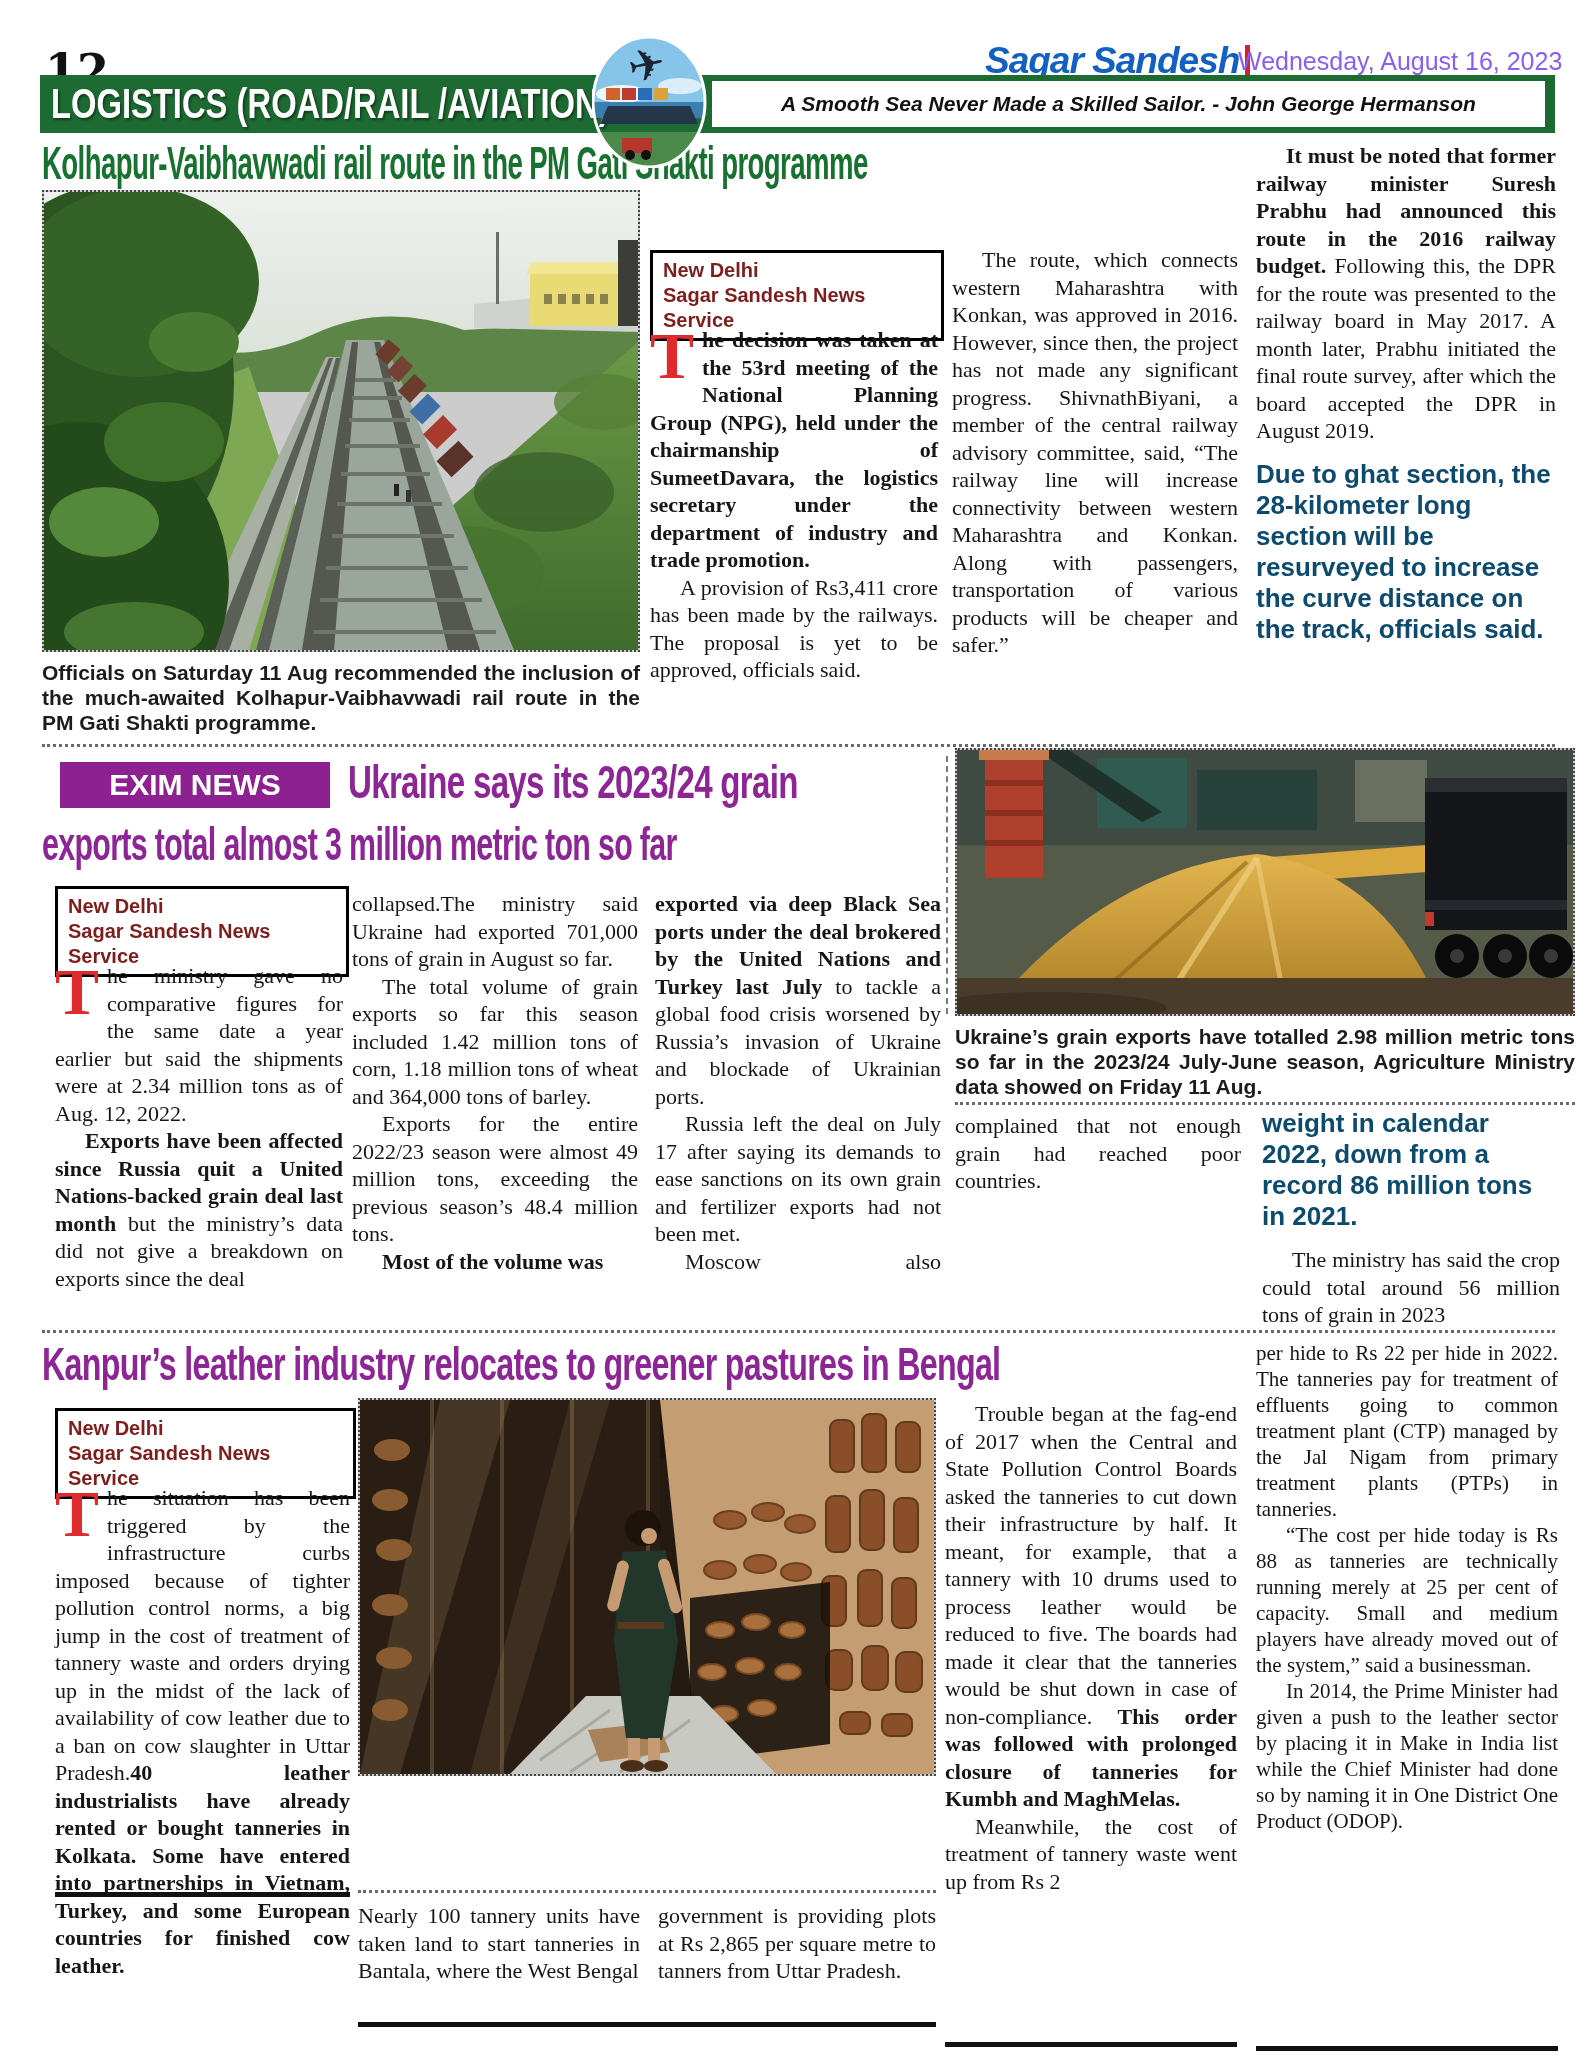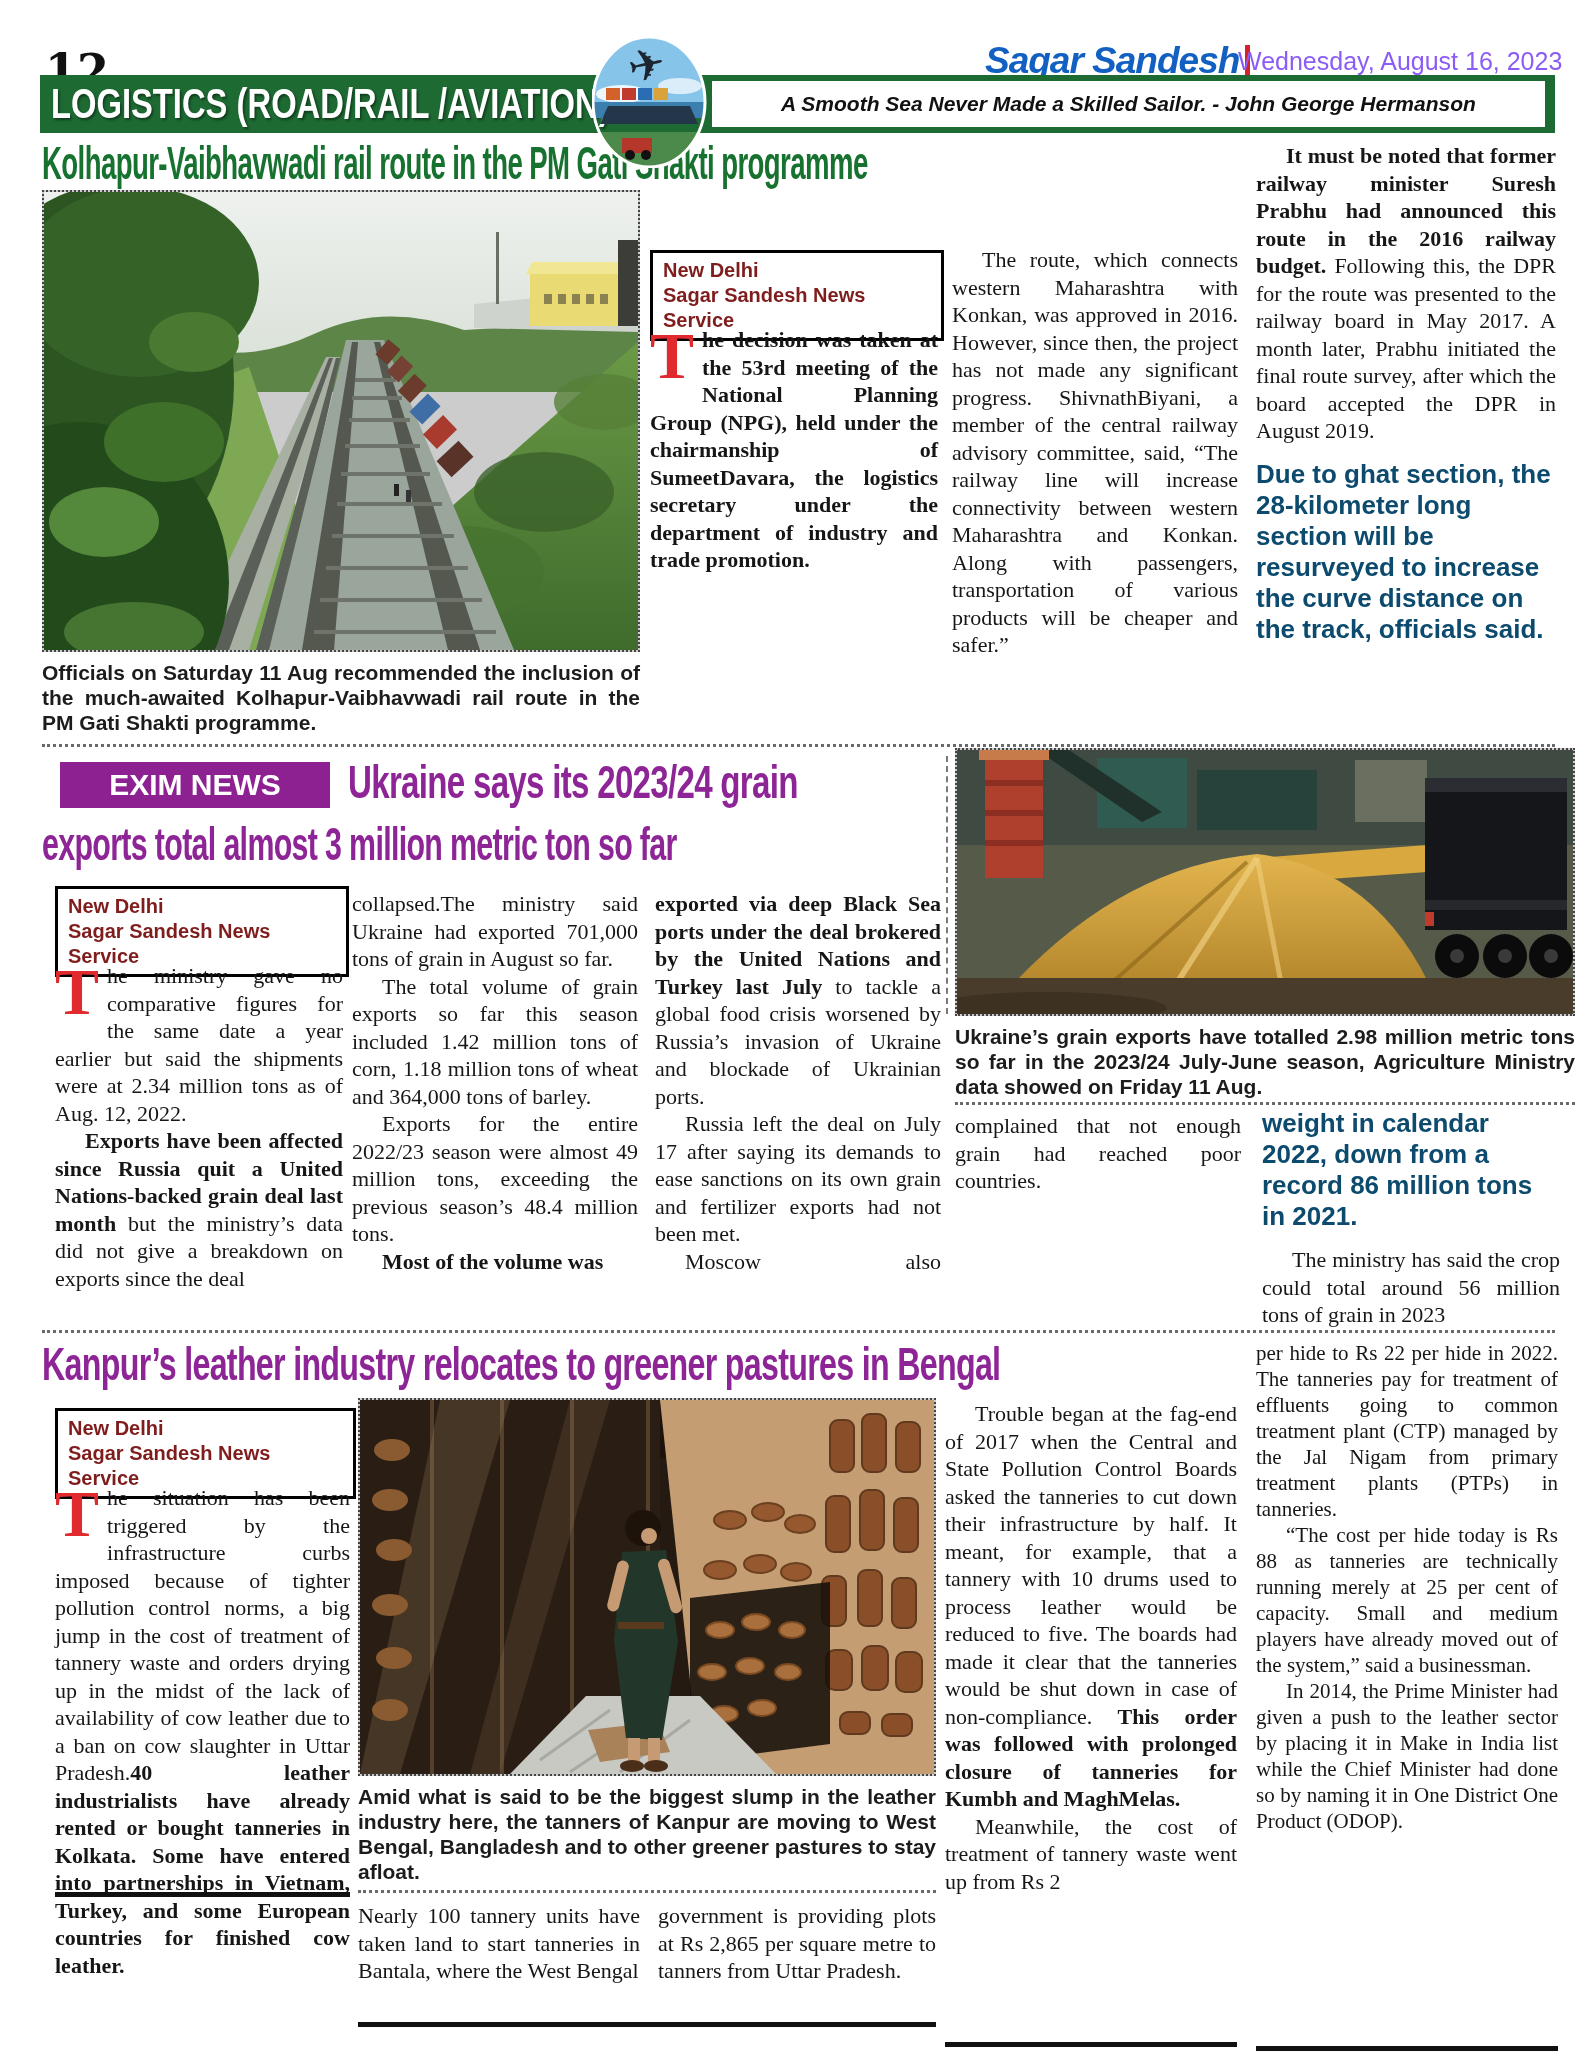--- a/index.html
+++ b/index.html
@@ -160,20 +160,21 @@
     </svg>
   </div>
   <div class="abs caption" style="left:42px;top:660px;width:598px;">Officials on Saturday 11 Aug recommended the inclusion of the much-awaited Kolhapur-Vaibhavwadi rail route in the PM Gati Shakti programme.</div>
 
   <div class="abs byline-box" style="left:650px;top:250px;width:268px;">
     <div>New Delhi</div>
     <div>Sagar Sandesh News Service</div>
   </div>
   <div class="abs bt" style="left:650px;top:326px;width:288px;">
     <p class="first"><span class="dc">T</span><span class="b">he decision was taken at the 53rd meeting of the National Planning Group (NPG), held under the chairmanship of SumeetDavara, the logistics secretary under the department of industry and trade promotion.</span></p>
+    <p>A provision of Rs3,411 crore has been made by the railways. The proposal is yet to be approved, officials said.</p>
   </div>
 
   <div class="abs bt" style="left:952px;top:246px;width:286px;">
     <p>The route, which connects western Maharashtra with Konkan, was approved in 2016. However, since then, the project has not made any significant progress. ShivnathBiyani, a member of the central railway advisory committee, said, “The railway line will increase connectivity between western Maharashtra and Konkan. Along with passengers, transportation of various products will be cheaper and safer.”</p>
   </div>
 
   <div class="abs bt" style="left:1256px;top:142px;width:300px;">
     <p class="first" style="text-indent:30px;"><span class="b">It must be noted that former railway minister Suresh Prabhu had announced this route in the 2016 railway budget.</span> <span>Following this, the DPR for the route was presented to the railway board in May 2017. A month later, Prabhu initiated the final route survey, after which the board accepted the DPR in August 2019.</span></p>
     <div class="callout" style="margin-top:14px;">Due to ghat section, the 28-kilometer long section will be resurveyed to increase the curve distance on the track, officials said.</div>
   </div>
@@ -352,21 +353,20 @@
       <polygon points="262,152 306,150 318,242 302,340 266,338 254,240" fill="#22372a"></polygon>
       <rect x="252" y="160" width="12" height="52" rx="6" fill="#c69b74" transform="rotate(14 258 186)"></rect>
       <rect x="304" y="158" width="12" height="56" rx="6" fill="#c69b74" transform="rotate(-16 310 186)"></rect>
       <rect x="258" y="222" width="46" height="7" fill="#5a3a1e"></rect>
       <rect x="268" y="338" width="12" height="26" fill="#c69b74"></rect>
         <rect x="288" y="338" width="12" height="26" fill="#c69b74"></rect>
       <ellipse cx="272" cy="366" rx="12" ry="6" fill="#4a2e18"></ellipse>
         <ellipse cx="296" cy="366" rx="12" ry="6" fill="#4a2e18"></ellipse>
     </svg>
   </div>
-  <div class="abs caption" style="left:358px;top:1784px;width:578px;">Amid what is said to be the biggest slump in the leather industry here, the tanners of Kanpur are moving to West Bengal, Bangladesh and to other greener pastures to stay afloat.</div>
   <div class="abs hrule" style="left:358px;top:1890px;width:578px;"></div>
 
   <div class="abs bt" style="left:358px;top:1902px;width:282px;">
     <p class="first">Nearly 100 tannery units have taken land to start tanneries in Bantala, where the West Bengal</p>
   </div>
   <div class="abs bt" style="left:658px;top:1902px;width:278px;">
     <p class="first">government is providing plots at Rs 2,865 per square metre to tanners from Uttar Pradesh.</p>
   </div>
   <div class="abs thick" style="left:358px;top:2022px;width:578px;"></div>
 

